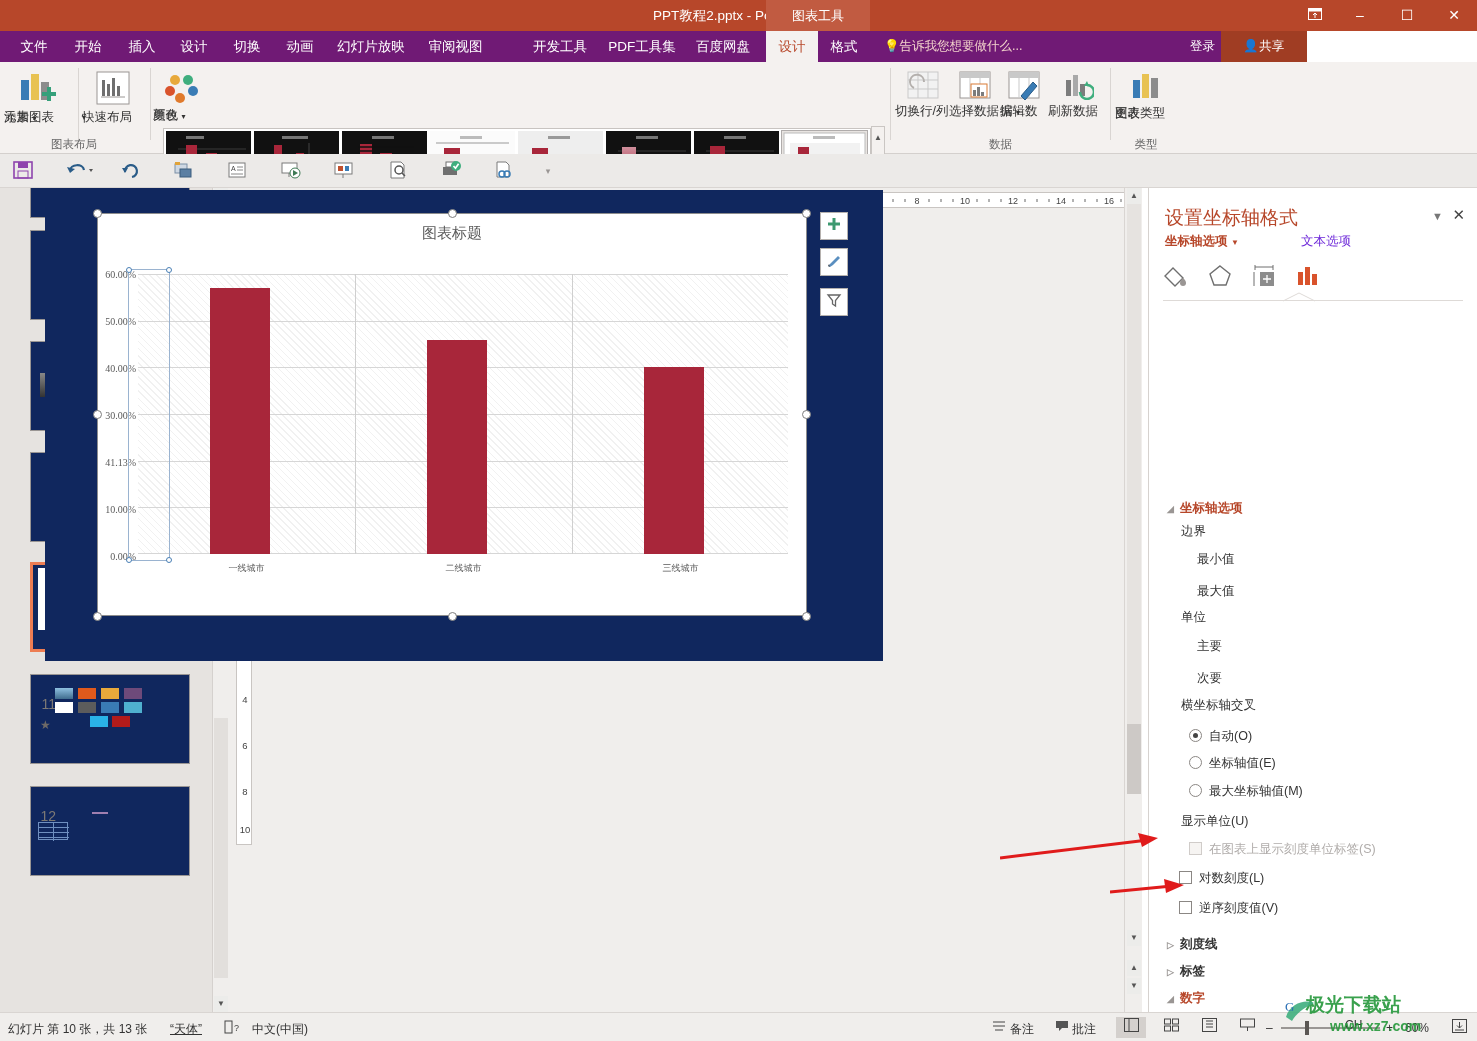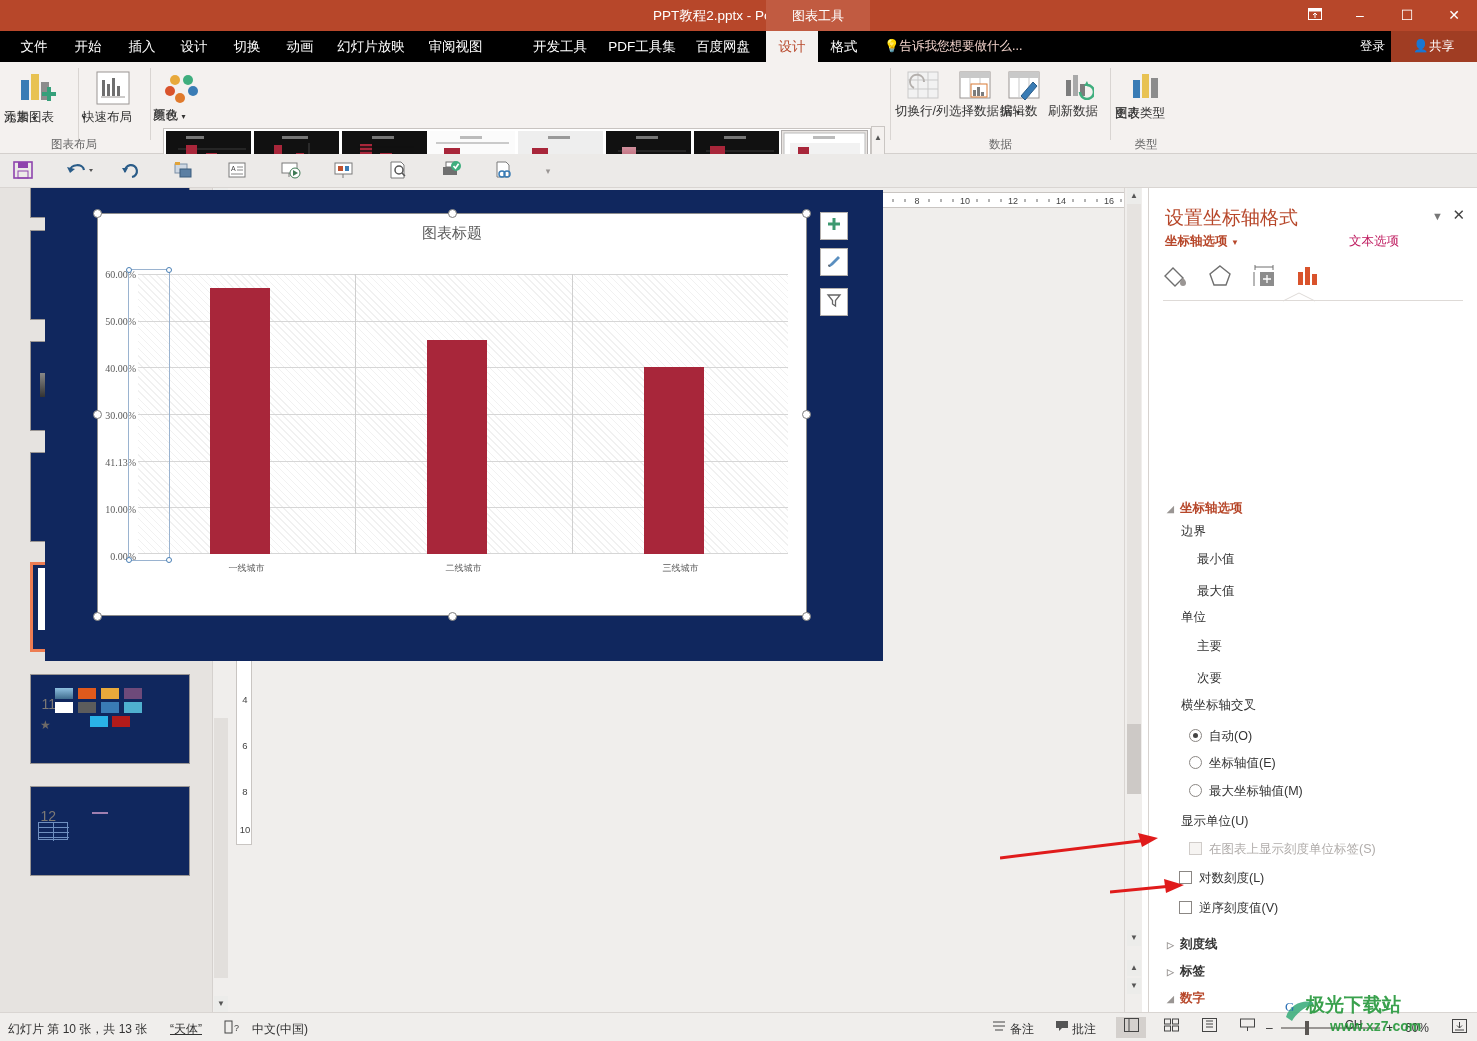--- a/index.html
+++ b/index.html
@@ -24,22 +24,22 @@
     color:#fff; font-size:14px; text-align:center; line-height:26px; cursor:default;
   }
   .chart-tools-tab {
     position:absolute; left:766px; top:0; width:104px; height:31px;
     background:#c15b41; color:#fff; font-size:13px;
     text-align:center; line-height:31px;
   }
 
   
   .ribbontabs {
-    position:absolute; left:0; top:31px; width:1477px; height:31px;
-    background:#000000;
+    position:absolute; left:0; top:31px; width:1307px; height:31px;
+    background:#701a75;
   }
   .rtab {
     position:absolute; top:0; height:31px; line-height:31px;
     font-size:13.5px; color:#fff; text-align:center; white-space:nowrap;
   }
   .rtab.active { background:#f4f1ef; color:#b7472a; }
   .tellme {
     position:absolute; top:0; height:31px; line-height:31px;
     font-size:12.5px; color:#f2d3cb; white-space:nowrap;
   }
@@ -207,21 +207,21 @@
   }
   .pane-title {
     position:absolute; left:16px; top:17px; font-size:19px; color:#b7472a;
   }
   .pane-caret { position:absolute; right:34px; top:22px; font-size:11px; color:#777; }
   .pane-close { position:absolute; right:12px; top:18px; font-size:15px; color:#444; }
   .pane-tab {
     position:absolute; top:45px; font-size:12.5px;
   }
   .pane-tab.active { color:#b7472a; font-weight:bold; }
-  .pane-tab.inactive { color:#be185d;margin-left:48px; }
+  .pane-tab.inactive { color:#6d28d9; }
   .pane-iconrow { position:absolute; left:0; top:70px; width:329px; height:42px; }
   .pane-iconrow .pi {
     position:absolute; top:4px; width:34px; height:34px; text-align:center;
   }
   .pane-hr { position:absolute; left:14px; right:14px; top:112px; height:1px; background:#dedad7; }
   .sec-head {
     position:absolute; font-size:12.5px; color:#b7472a; font-weight:bold;
   }
   .tri { display:inline-block; font-size:9px; color:#9a9694; margin-right:6px; }
   .sec-head-gray { position:absolute; font-size:12.5px; color:#333; font-weight:bold; }

